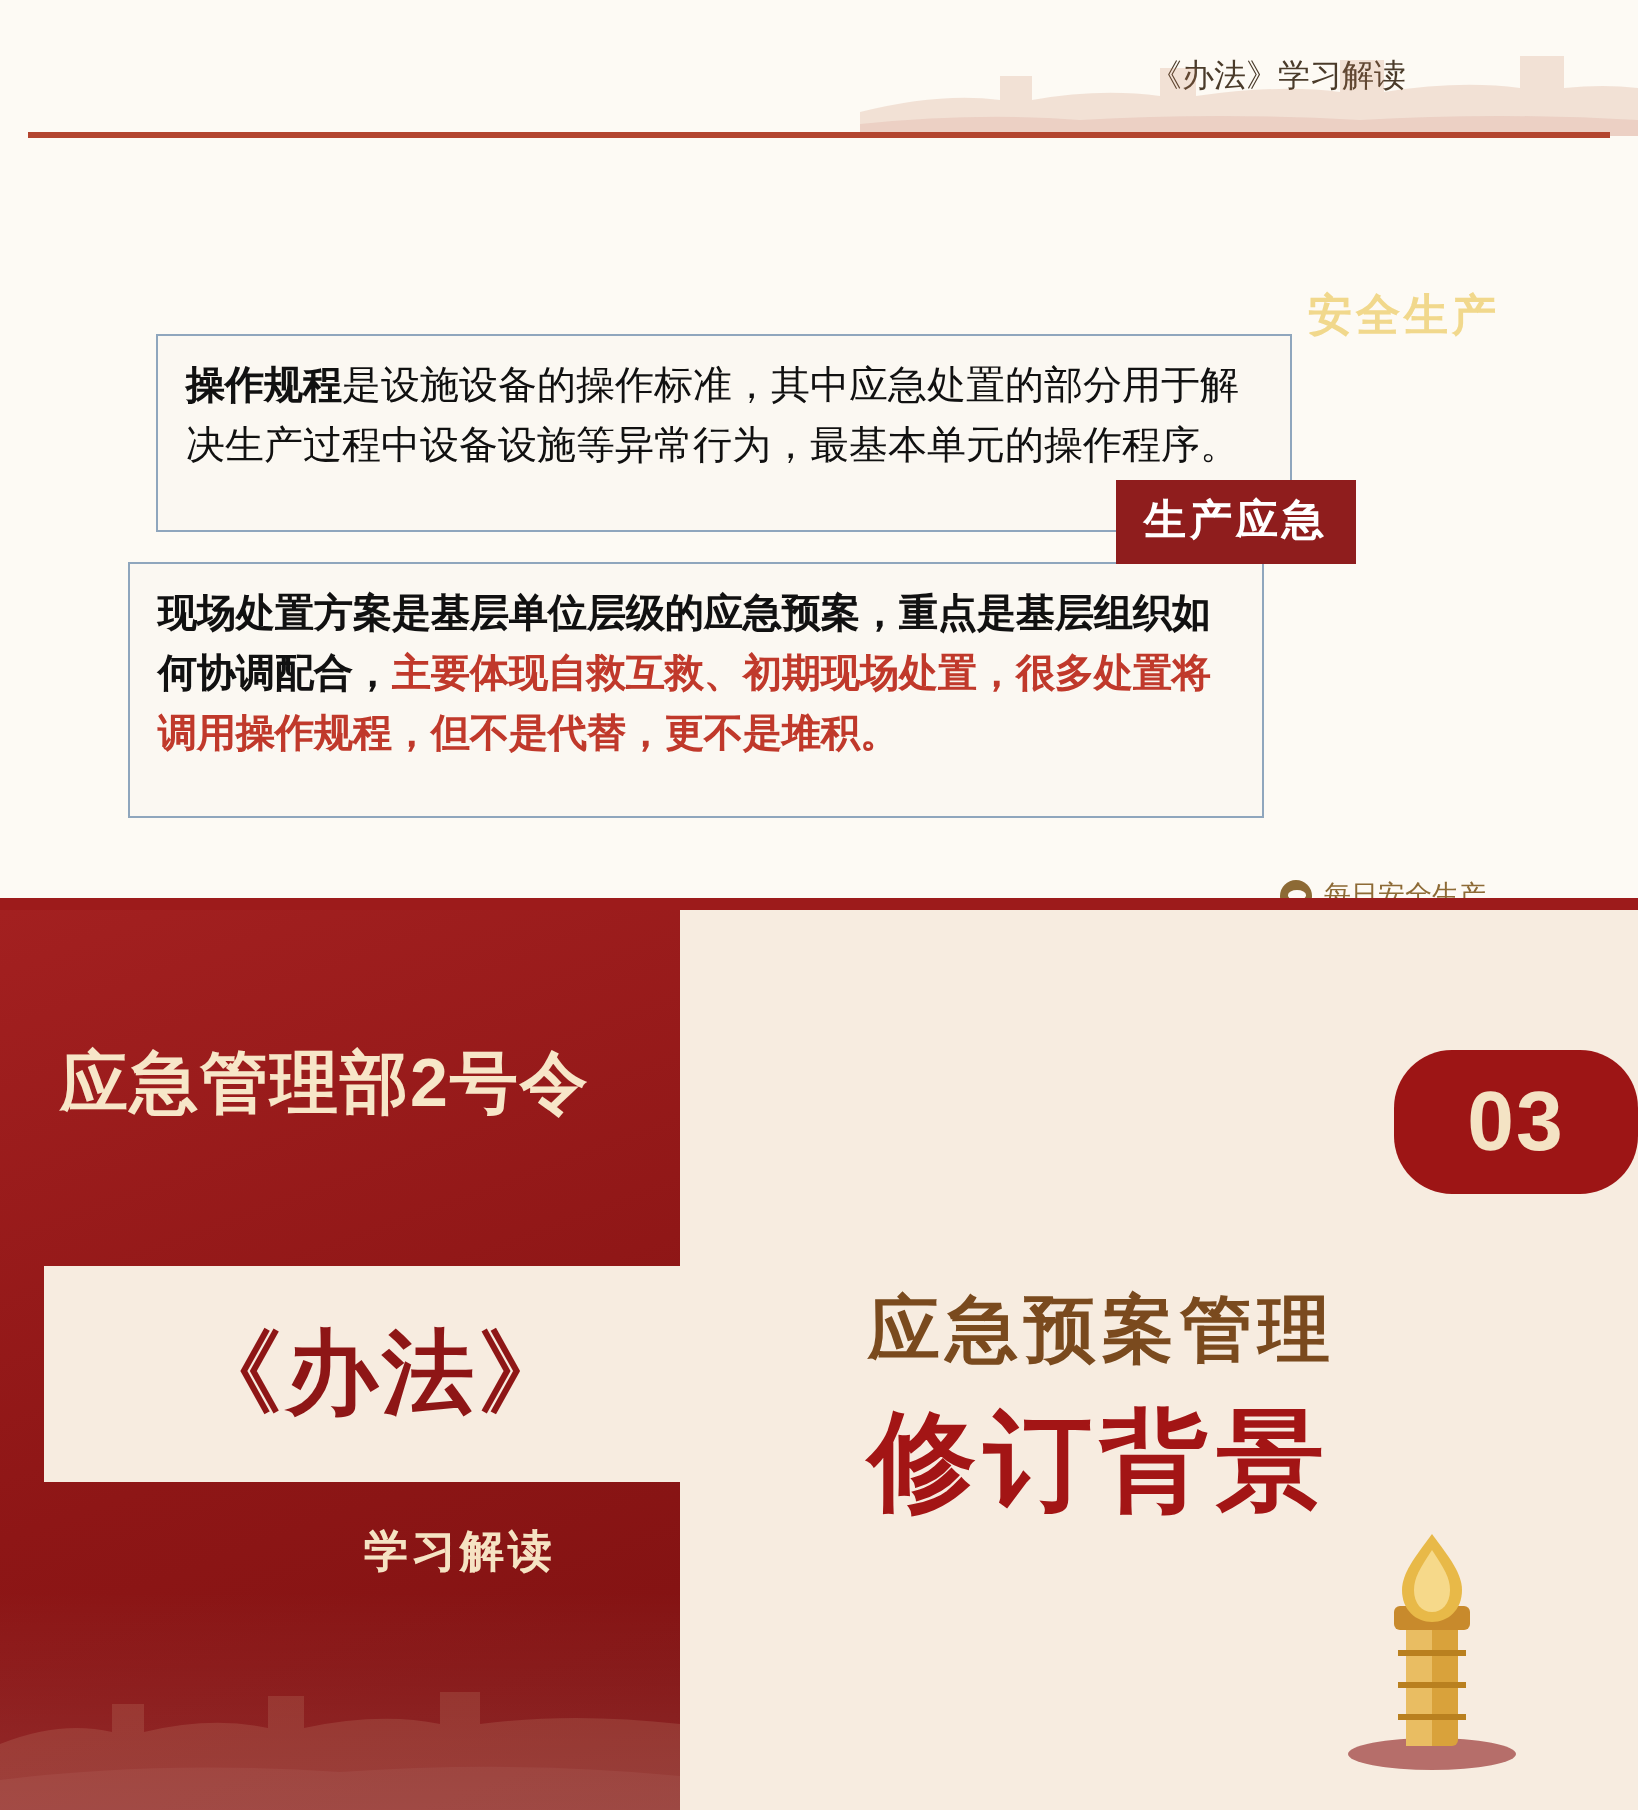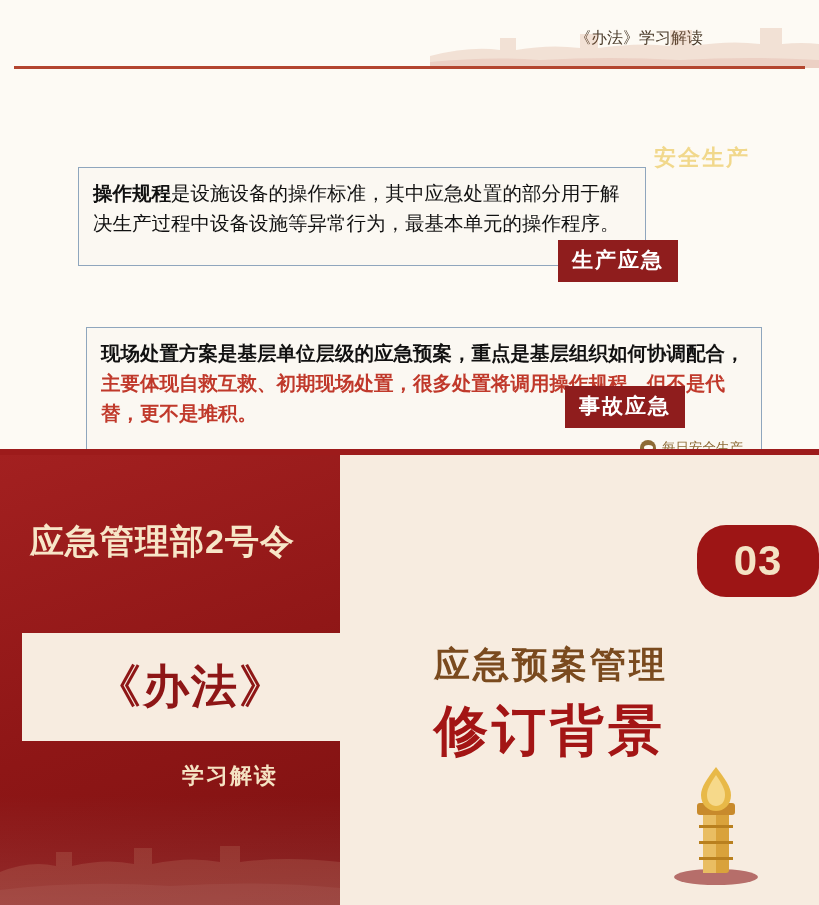--- a/index.html
+++ b/index.html
@@ -90,25 +90,24 @@
     color: #111111;
     padding: 10px 12px 10px 14px;
   }
   .s1-panel.p1 {
     left: 78px;
     top: 167px;
     width: 568px;
     height: 99px;
   }
   .s1-panel.p2 {
-    left: 86px;
+    left: 64px;
     top: 281px;
-    width: 676px;
+    width: 568px;
     height: 128px;
-    margin-top: 46px;
   }
   .bold { font-weight: bold; }
   .red-text { color: #c0392b; }
 
   .tag {
     position: absolute;
     background: #8f1d1d;
     color: #ffffff;
     font-size: 21px;
     font-weight: bold;
@@ -303,21 +302,20 @@
 
   <div class="s1-panel p1">
     <span class="bold">操作规程</span><span>是设施设备的操作标准，其中应急处置的部分用于解决生产过程中设备设施等异常行为，最基本单元的操作程序。</span>
   </div>
 
   <div class="s1-panel p2">
     <span class="bold">现场处置方案是基层单位层级的应急预案，重点是基层组织如何协调配合，</span><span class="bold red-text">主要体现自救互救、初期现场处置，很多处置将调用操作规程，但不是代替，更不是堆积。</span>
   </div>
 
   <div class="tag t1">生产应急</div>
-  <div class="tag t2">事故应急</div>
 
   <div class="wechat-mark m1">
     <span class="wx-circle"></span>
     <span>每日安全生产</span>
   </div>
 </div>
 
 <div class="slide2">
 
   <div class="s2-left">

